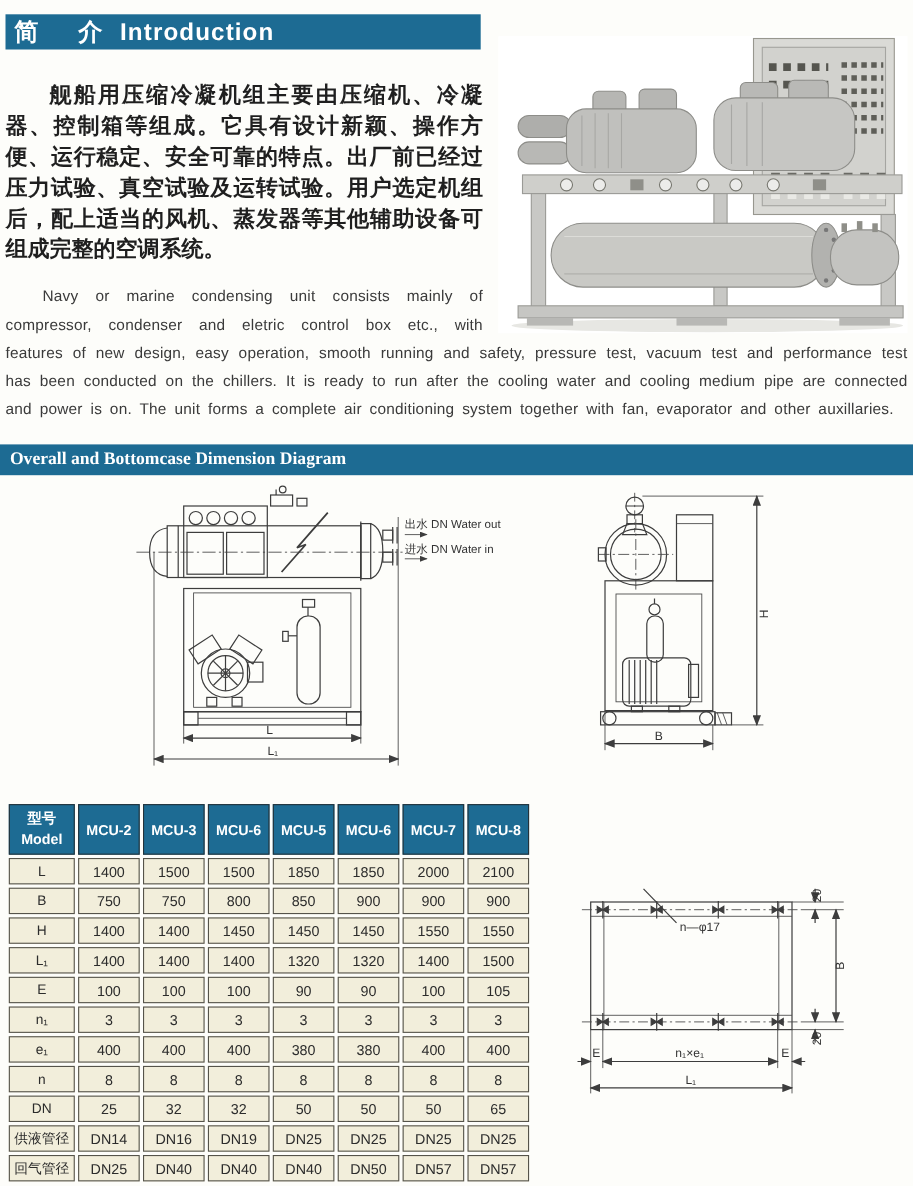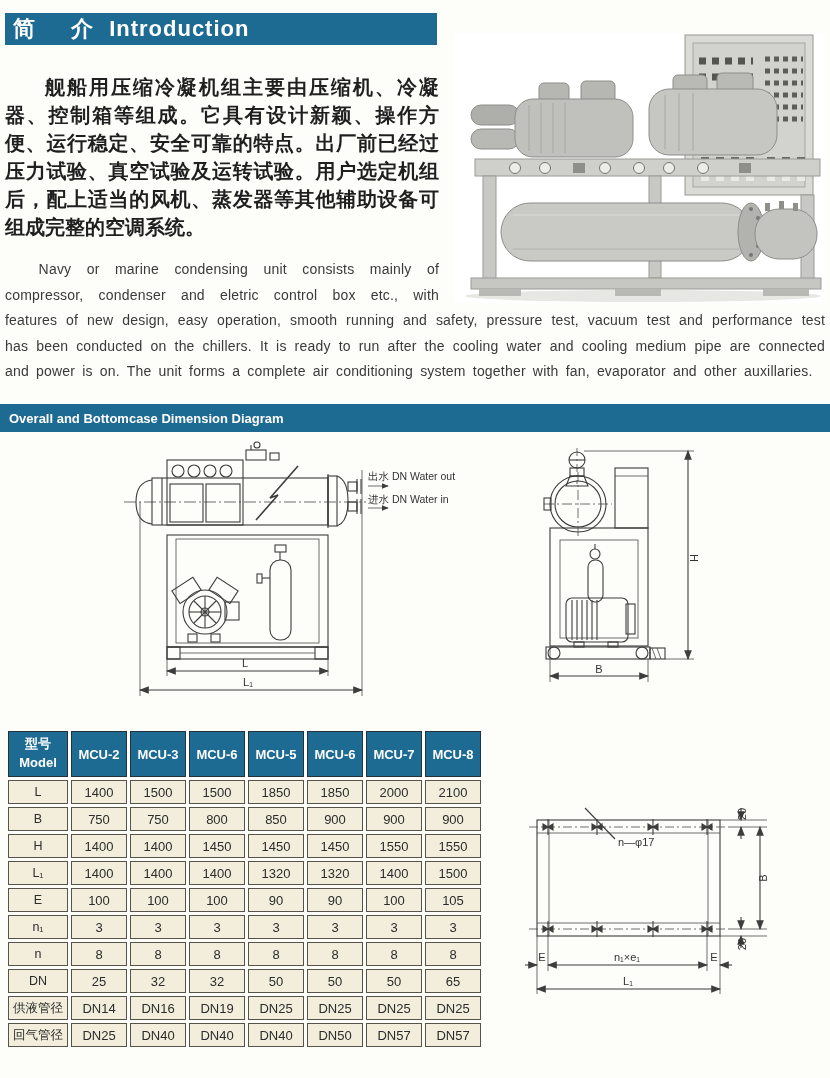--- a/index.html
+++ b/index.html
@@ -26,21 +26,21 @@
     margin:15px 0 0 0;font-size:14px;line-height:25.5px;text-align:justify;
     text-indent:2.4em;color:#3a3a3a;word-spacing:3px;letter-spacing:0.2px;
   }
   
   .section-bar{
     position:absolute;top:404px;left:0;width:830px;height:28px;background:#1d6b93;
     color:#fff;display:flex;align-items:center;box-sizing:border-box;padding-left:6px;
     font-weight:bold;white-space:nowrap;overflow:hidden;
   }
   .section-bar .zh{font-size:15px;}
-  .section-bar .en{font-size:13px;margin-left:3px;}
+  .section-bar .en{font-size:16px;margin-left:3px;font-family:Liberation Serif, serif;}
   
   .diagram{position:absolute;}
   .diagram svg{display:block;}
   .dwg{stroke:#3d3d3d;fill:none;stroke-width:1.1;}
   .dwg-thin{stroke:#4a4a4a;fill:none;stroke-width:0.8;}
   .dim-text{font-size:11px;fill:#333;font-family:"Liberation Sans",sans-serif;}
   .lbl-text{font-size:10.5px;fill:#333;font-family:"Liberation Sans",sans-serif;}
   
   .spec-table{
     position:absolute;top:728px;left:5px;border-collapse:separate;border-spacing:3px;
@@ -454,20 +454,30 @@
         <th>n₁</th>
         <td>3</td>
         <td>3</td>
         <td>3</td>
         <td>3</td>
         <td>3</td>
         <td>3</td>
         <td>3</td>
       </tr>
       <tr>
+        <th>e₁</th>
+        <td>400</td>
+        <td>400</td>
+        <td>400</td>
+        <td>380</td>
+        <td>380</td>
+        <td>400</td>
+        <td>400</td>
+      </tr>
+      <tr>
         <th>n</th>
         <td>8</td>
         <td>8</td>
         <td>8</td>
         <td>8</td>
         <td>8</td>
         <td>8</td>
         <td>8</td>
       </tr>
       <tr>

